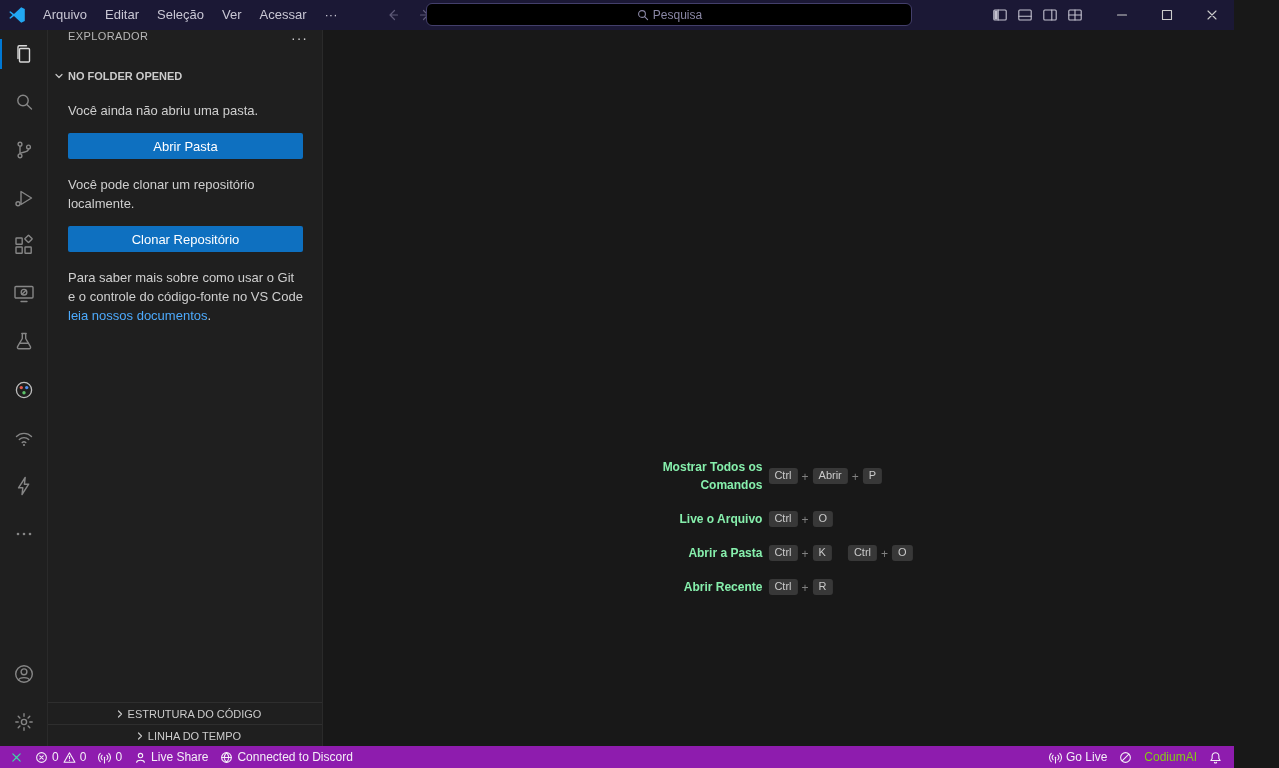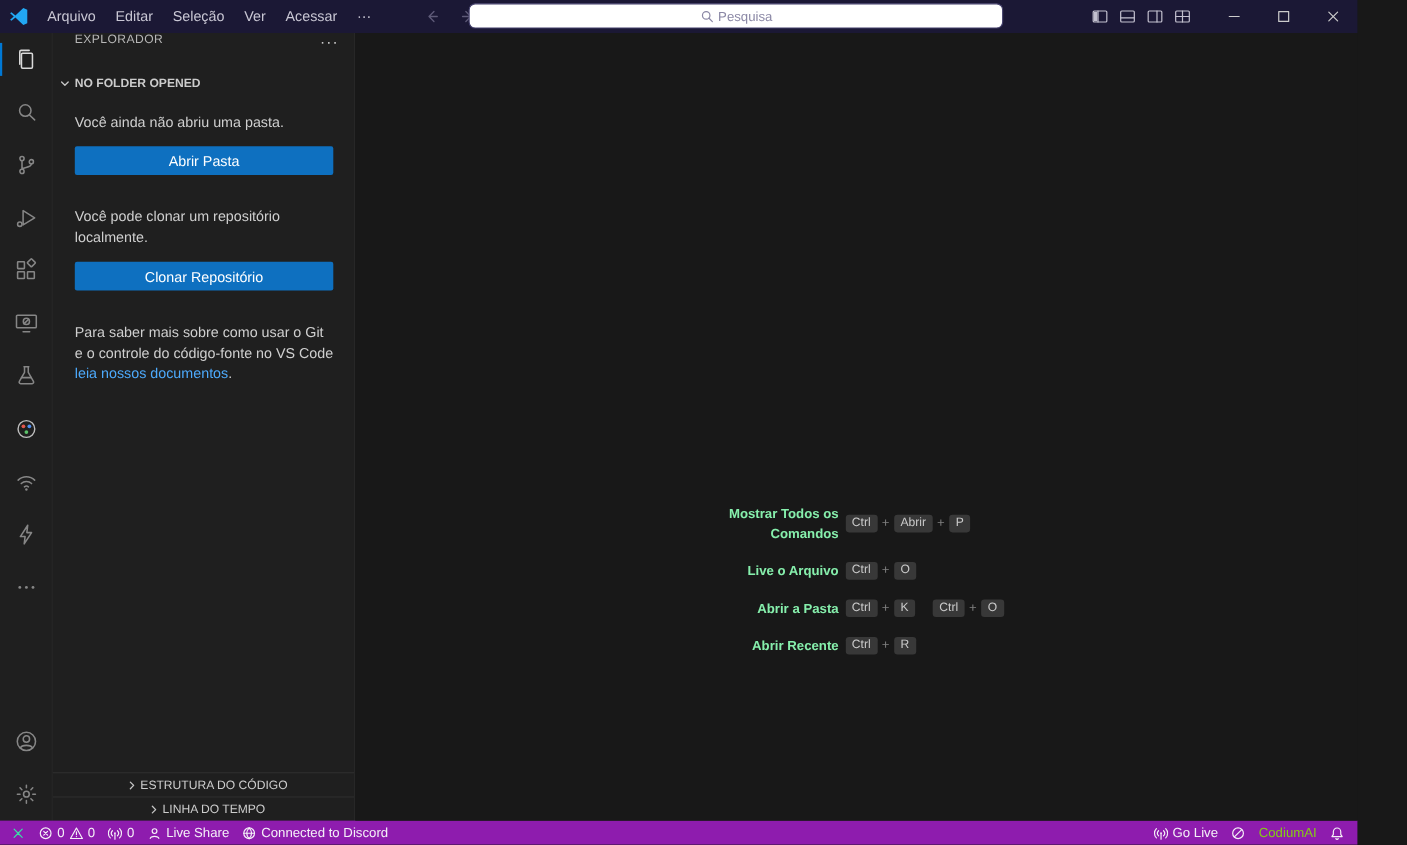--- a/index.html
+++ b/index.html
@@ -8,21 +8,21 @@
   .window { width:1234px; height:768px; display:flex; flex-direction:column; }
 
   
   .titlebar { flex:0 0 30px; height:30px; background:var(--titlebar-bg);
     display:flex; align-items:center; position:relative; color:#cccccc; font-size:13px; }
   .logo { width:34px; display:flex; justify-content:center; align-items:center; }
   .menus { display:flex; align-items:center; height:100%; }
   .menu-item { padding:0 9px; height:22px; line-height:22px; border-radius:4px; color:#c9c7d4; cursor:default; }
   .nav-arrows { display:flex; gap:16px; margin-left:38px; color:#5e5a78; font-size:15px; }
   .searchbox { position:absolute; left:426px; top:3px; width:486px; height:23px;
-    background:#ffffff; border:1px solid #433f6b; border-radius:6px;
+    background:#000000; border:1px solid #433f6b; border-radius:6px;
     display:flex; align-items:center; justify-content:center; gap:3px;
     color:#8a87a5; font-size:12px; }
   .tb-right { position:absolute; right:0; top:0; height:30px; display:flex; align-items:center; }
   .layout-icons { display:flex; gap:9px; margin-right:16px; color:#c3c1cf; align-items:center; }
   .layout-icons > span { display:flex; }
   .winbtn { width:45px; height:30px; display:flex; align-items:center; justify-content:center; color:#cccccc; }
 
   
   .main { flex:1; display:flex; min-height:0; }
   .activitybar { width:48px; background:#1f1f1f; border-right:1px solid #2a2a2a;
@@ -37,39 +37,39 @@
 
   
   .sidebar { width:275px; background:#1f1f1f; border-right:1px solid #2a2a2a;
     display:flex; flex-direction:column; color:#cccccc; }
   .sb-header { height:35px; flex:0 0 35px; display:flex; align-items:flex-start;
     padding:0 14px 0 20px; font-size:11px; color:#b7b7b7; letter-spacing:.4px; }
   .sb-header .dots { margin-left:auto; color:#cccccc; font-size:14px; letter-spacing:1px; }
   .sb-section-header { height:22px; display:flex; align-items:center; gap:2px;
     padding-left:4px; font-size:11px; font-weight:700; color:#cccccc; }
   .sb-body { padding:8px 19px 0 20px; font-size:13px; line-height:19px; color:#cfcfcf; }
-  .sb-body p { margin-top:28px; }
+  .sb-body p { margin-top:16px; }
   .sb-body p:first-child { margin-top:6px; }
   .sb-btn { display:block; width:100%; height:26px; margin:13px 0 14px;
     background:var(--button-bg); color:#ffffff; border:none; border-radius:2px;
     font-size:13px; font-family:inherit; cursor:pointer; }
   .sb-link { color:var(--link); text-decoration:none; cursor:pointer; }
   .sb-bottom { margin-top:auto; }
   .sb-bottom-row { height:22px; border-top:1px solid #2e2e2e; display:flex;
     align-items:center; gap:1px; padding-left:4px; font-size:11px; font-weight:400; color:#cccccc;justify-content:center; }
   .chev { display:flex; color:#c5c5c5; }
 
   
   .editor { flex:1; background:#181818; position:relative; }
   .watermark { position:absolute; left:50%; top:428px; transform:translateX(-50%);
     display:flex; flex-direction:column; gap:16px; }
   .wm-row { display:flex; align-items:center; }
   .wm-label { flex:0 0 118px; width:118px; text-align:right; color:#86efac;
     font-weight:700; font-size:12px; line-height:18px; }
-  .wm-keys { display:flex; align-items:flex-start; gap:4px; margin-left:6px; }
+  .wm-keys { display:flex; align-items:flex-end; gap:4px; margin-left:6px; }
   .group-gap { width:8px; }
   kbd { background:#383838; color:#cacaca; border-radius:3px; padding:2px 6px 3px;
     font-size:11px; font-family:inherit; line-height:1; }
   .plus { color:#808080; font-size:12px; }
 
   
   .statusbar { flex:0 0 22px; height:22px; background:var(--statusbar-bg); color:#f4eff7;
     display:flex; align-items:center; font-size:12px; }
   .sbar-left,.sbar-right { display:flex; align-items:center; height:100%; }
   .sbar-left { padding-left:4px; }

